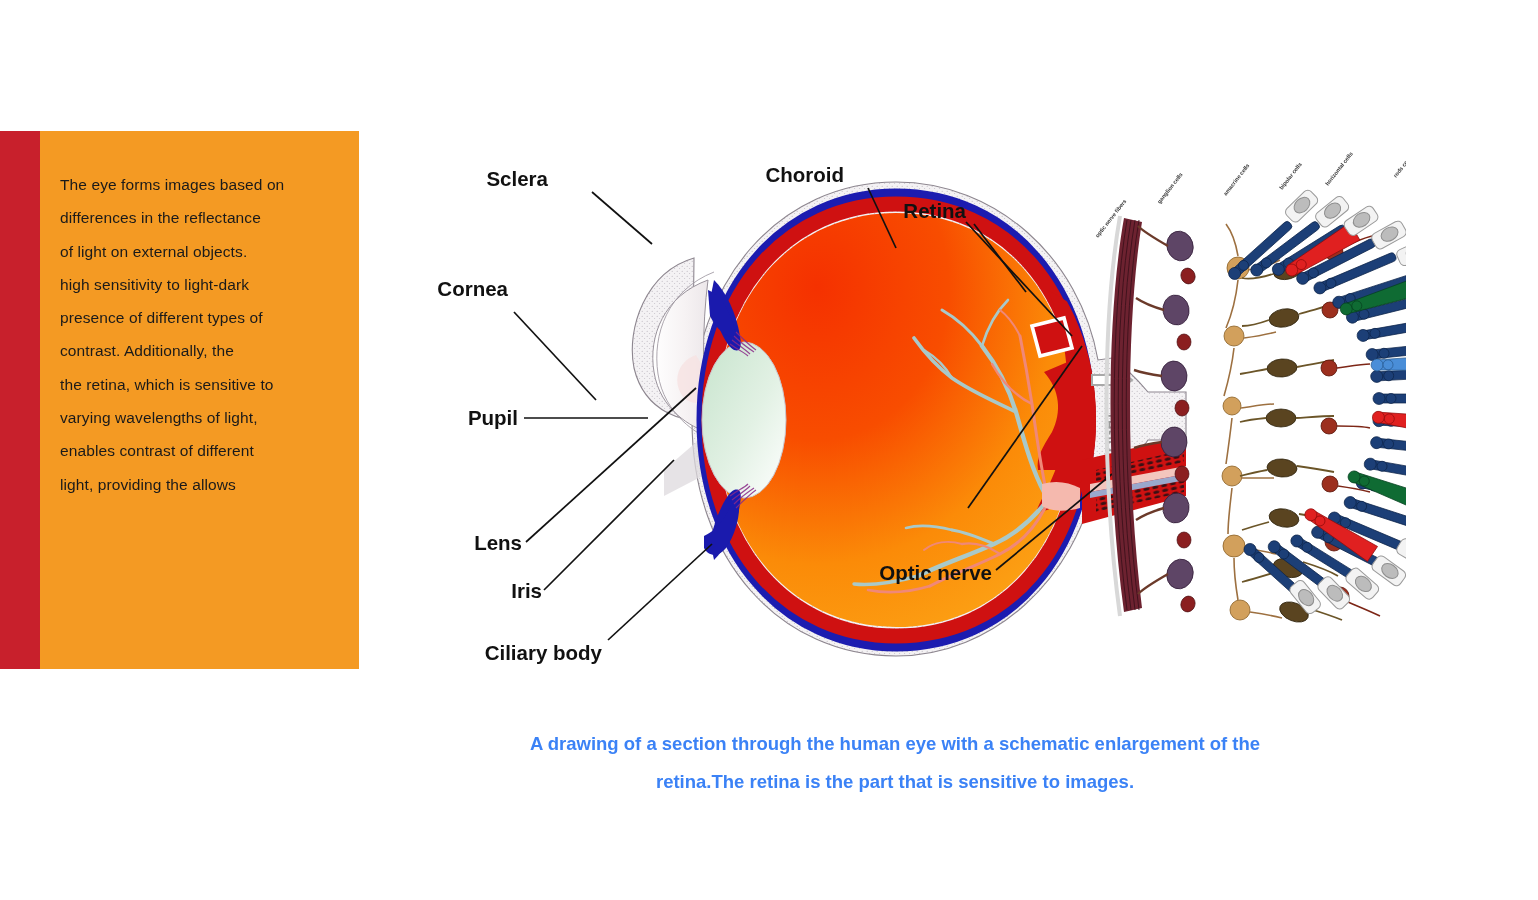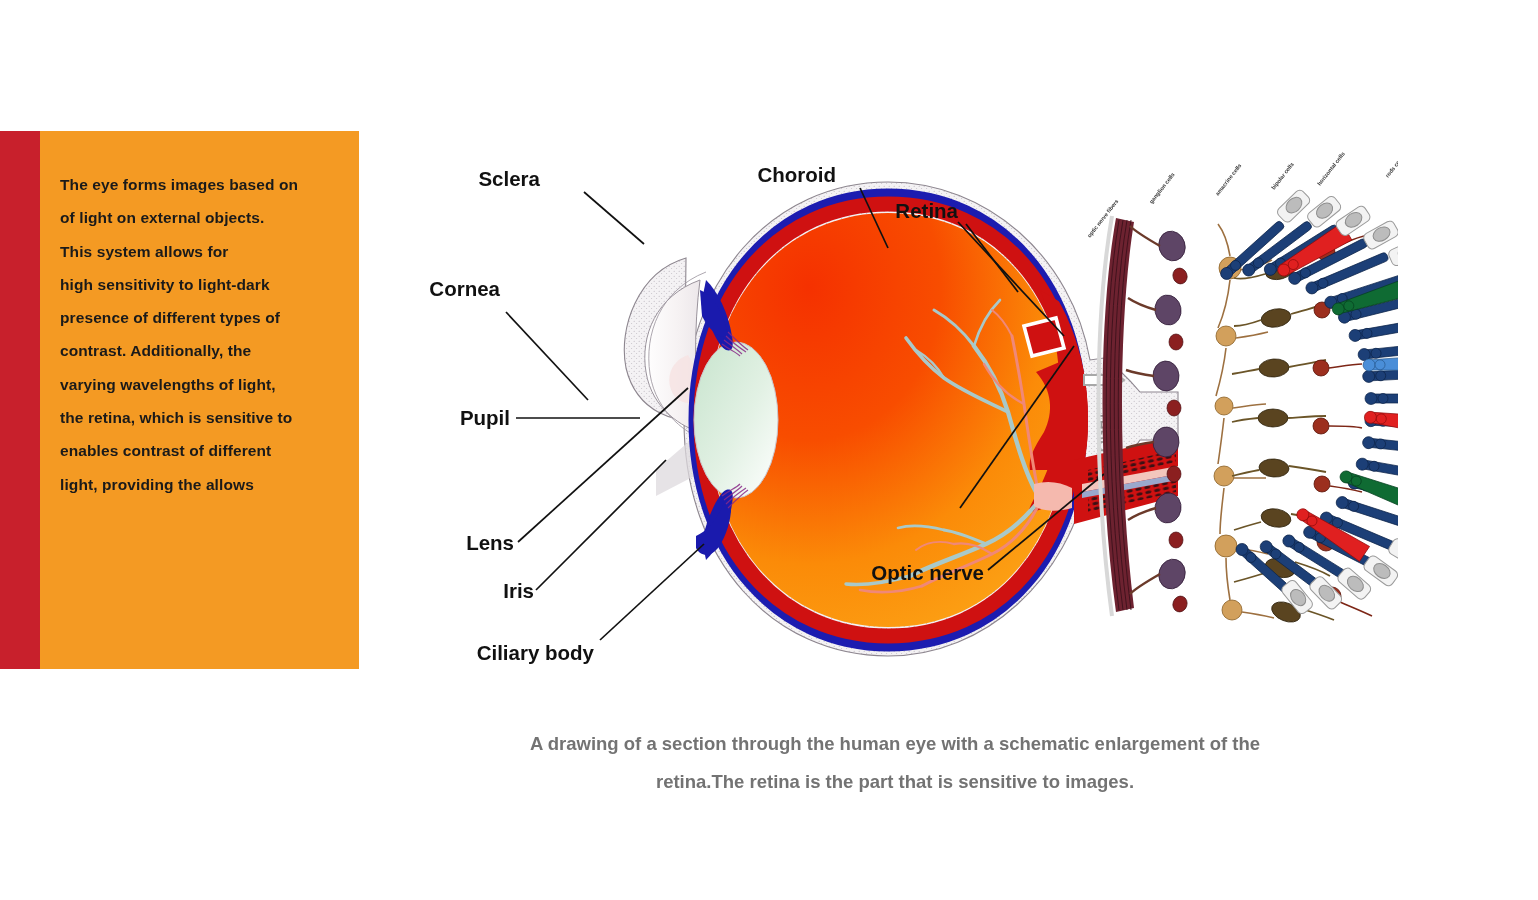--- a/index.html
+++ b/index.html
@@ -14,35 +14,35 @@
   .panel-red{
     position:absolute;left:0px;top:131px;width:40px;height:538px;
     background:#c8202c;
   }
   .panel-orange{
     position:absolute;left:40px;top:131px;width:319px;height:538px;
     background:#f49a23;
   }
   .panel-text{
     position:absolute;left:60px;top:168px;width:288px;
-    font-size:15.5px;line-height:33.3px;font-weight:700;color:#1a1a1a;
+    font-size:15.5px;line-height:33.3px;font-weight:400;color:#1a1a1a;
     letter-spacing:.1px;
   }
   .panel-text .ln{display:block;white-space:nowrap;}
 
   
   .caption{
     position:absolute;left:420px;top:725px;width:950px;
     text-align:center;font-size:18.5px;line-height:38px;
-    font-weight:700;color:#737373;
+    font-weight:700;color:#3b82f6;
   }
   .caption .cl{display:block;}
 
   
-  #figure{position:absolute;left:388px;top:140px;width:1010px;height:560px;}
+  #figure{position:absolute;left:396px;top:140px;width:1010px;height:560px;}
   #figure svg{display:block;width:1010px;height:560px;}
 
   .lbl{
     font-family:"Liberation Sans",sans-serif;
     font-weight:700;font-size:20.5px;fill:#111;
   }
   .tiny{
     font-family:"Liberation Sans",sans-serif;
     font-weight:700;font-size:5.6px;fill:#3a3a3a;
   }
@@ -54,27 +54,27 @@
 </style>
 </head>
 <body>
 
 <div id="stage">
 
   <div class="panel-red"></div>
   <div class="panel-orange"></div>
   <div class="panel-text">
     <span class="ln">The eye forms images based on</span>
+    <span class="ln">differences in the reflectance</span>
     <span class="ln">of light on external objects.</span>
-    <span class="ln">This system allows for</span>
     <span class="ln">high sensitivity to light-dark</span>
     <span class="ln">presence of different types of</span>
     <span class="ln">contrast. Additionally, the</span>
+    <span class="ln">the retina, which is sensitive to</span>
     <span class="ln">varying wavelengths of light,</span>
-    <span class="ln">the retina, which is sensitive to</span>
     <span class="ln">enables contrast of different</span>
     <span class="ln">light, providing the allows</span>
   </div>
 
   <div id="figure">
   <svg viewBox="0 0 1010 560" xmlns="http://www.w3.org/2000/svg">
     <defs>
       <radialGradient id="vitG" cx="28%" cy="18%" r="108%">
         <stop offset="0%" stop-color="#f53100"></stop>
         <stop offset="34%" stop-color="#f84d00"></stop>

